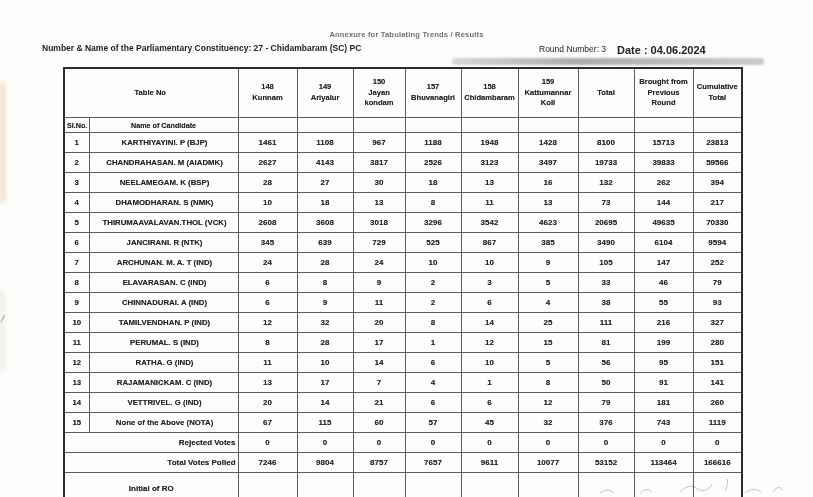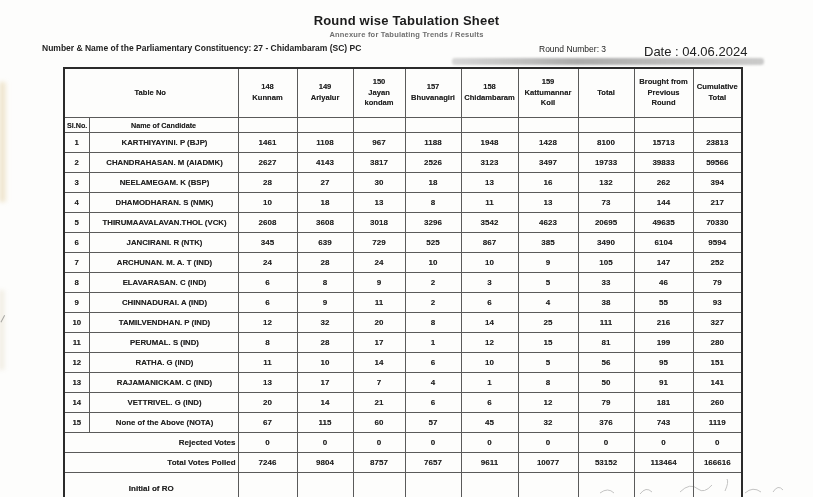--- a/index.html
+++ b/index.html
@@ -24,21 +24,21 @@
   .mark-left{left:2px;top:316px;width:5px;height:8px;
     border-left:1px solid rgba(100,100,100,.55);transform:rotate(28deg);}
   .squiggle-br{left:595px;top:478px;width:200px;height:19px;opacity:.5;}
   
   .doc-title{position:absolute;top:13px;left:0;width:100%;text-align:center;
     font-size:13px;font-weight:bold;letter-spacing:.2px;color:#1c1c1c;}
   .doc-subtitle{position:absolute;top:30px;left:0;width:100%;text-align:center;
     font-size:7.5px;color:#6e6e6e;font-weight:bold;letter-spacing:.2px;}
   .meta-constituency{position:absolute;left:42px;top:43px;font-size:8.5px;font-weight:bold;color:#222;}
   .meta-round{position:absolute;left:539px;top:44px;font-size:8.5px;font-weight:normal;color:#222;}
-  .meta-date{position:absolute;left:644px;top:44px;font-size:13px;font-weight:normal;color:#222;}
+  .meta-date{position:absolute;left:617px;top:44px;font-size:11px;font-weight:bold;color:#222;}
   
   .sheet-table{
     position:absolute;left:63px;top:67px;width:678px;
     border-collapse:collapse;table-layout:fixed;
     font-size:8px;color:#242424;
     text-shadow:0 0 .5px rgba(60,60,60,.55);
   }
   .sheet-table th,.sheet-table td{
     border:1px solid #5a5a5a;
     padding:0 2px;overflow:hidden;
@@ -63,21 +63,20 @@
 <div class="page">
 
   <div class="artifact streak-left-top"></div>
   <div class="artifact streak-left-mid"></div>
   <div class="artifact smudge-top-right"></div>
   <div class="artifact mark-left"></div>
   <svg class="artifact squiggle-br" viewBox="0 0 200 19">
     <path d="M5 15 q8 -6 14 0 M45 16 q6 -8 12 -2 M85 14 q10 -10 18 -3 q6 5 14 -4 M130 13 q4 -9 2 -12 M150 15 q8 -7 16 -1 M178 14 q5 -8 10 -2" stroke="#8a8a8a" stroke-width="1" fill="none"></path>
   </svg>
 
-  <div class="doc-title">Round wise Tabulation Sheet</div>
   <div class="doc-subtitle">Annexure for Tabulating Trends / Results</div>
   <div class="meta-constituency">Number &amp; Name of the Parliamentary Constituency: 27 - Chidambaram (SC) PC</div>
   <div class="meta-round">Round Number: 3</div>
   <div class="meta-date">Date : 04.06.2024</div>
 
   <table class="sheet-table">
     <colgroup>
       <col style="width:25px">
         <col style="width:149px">
       <col style="width:59px">

